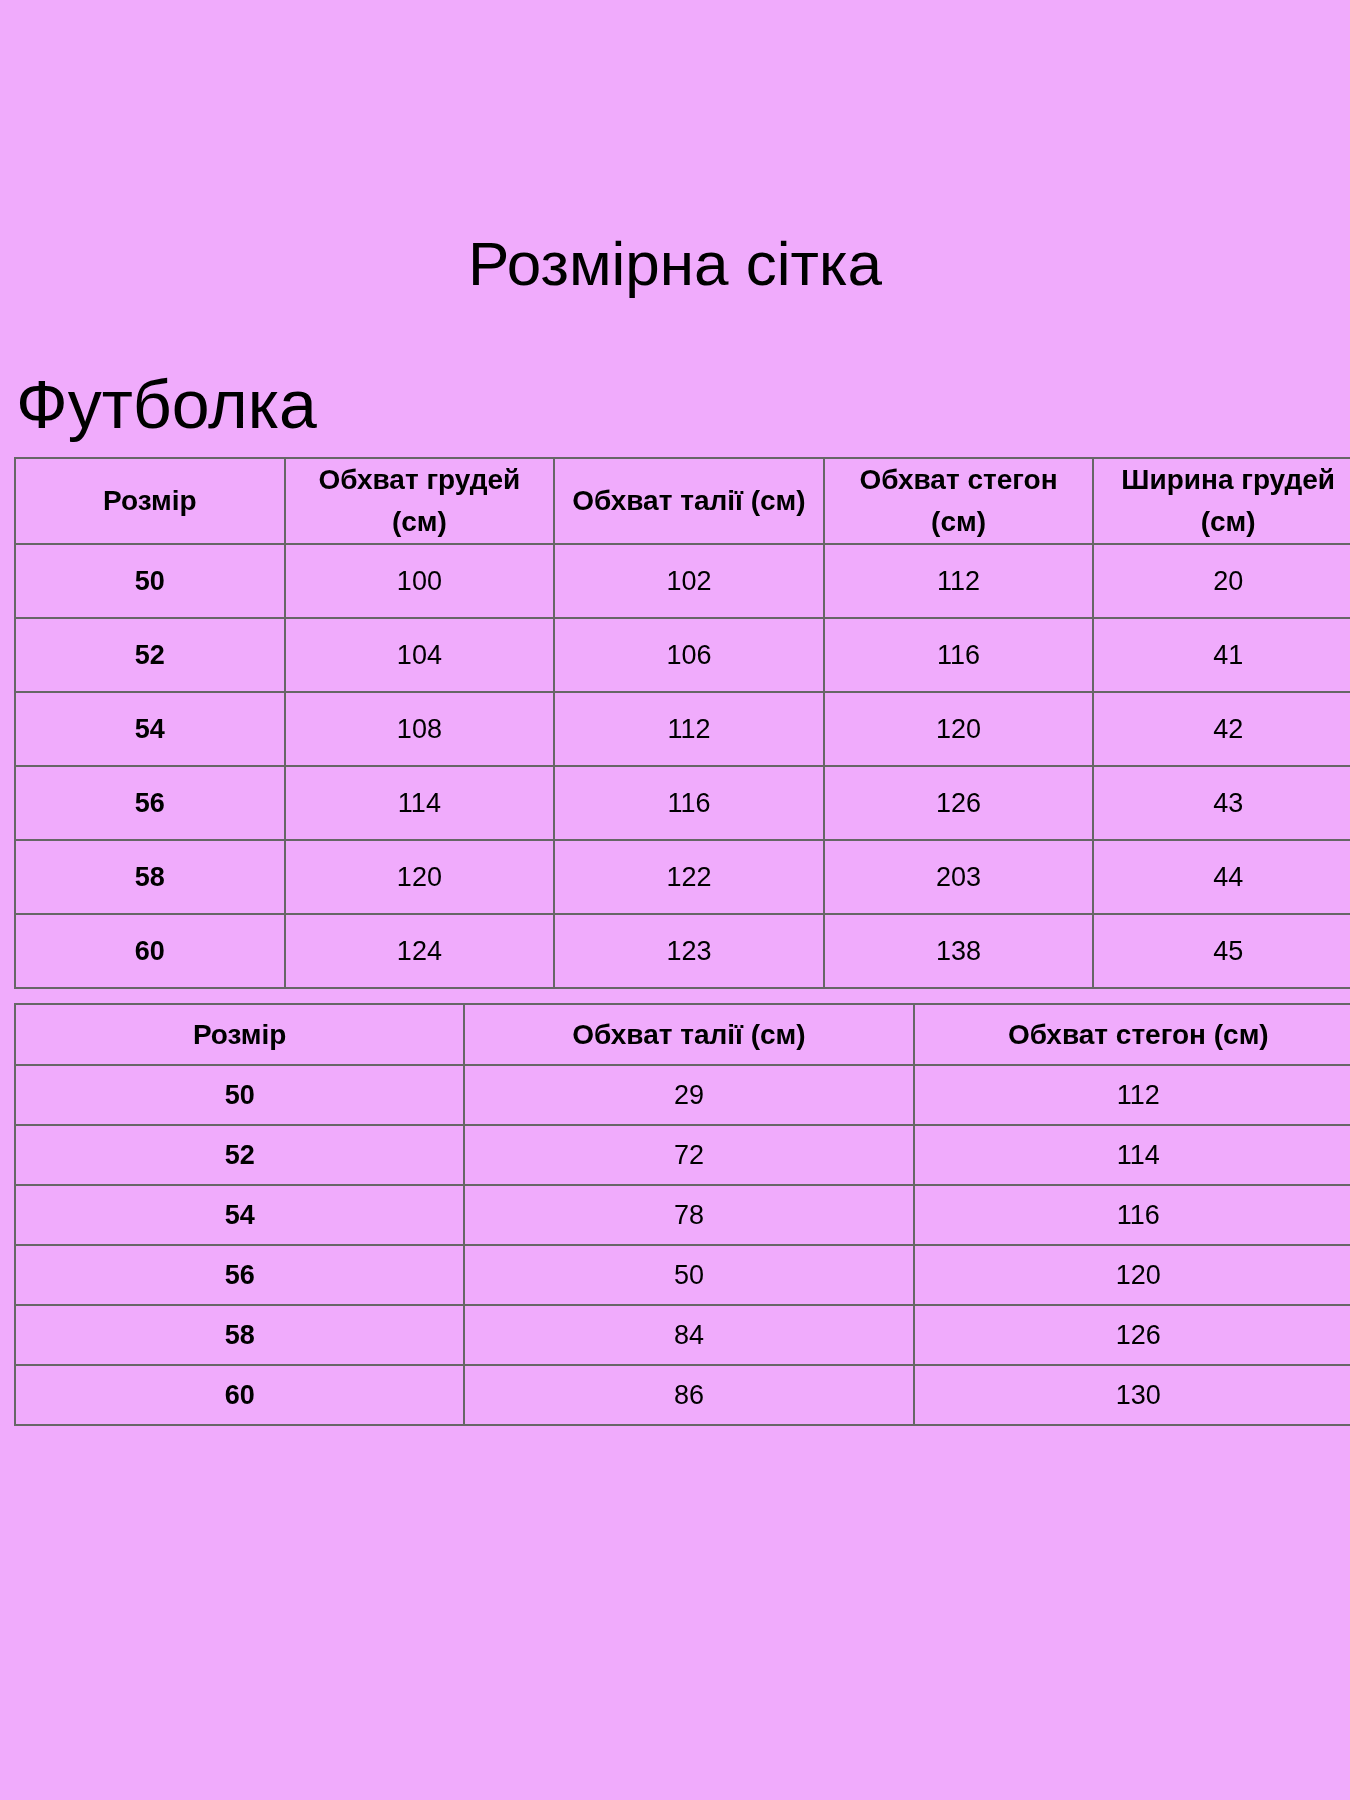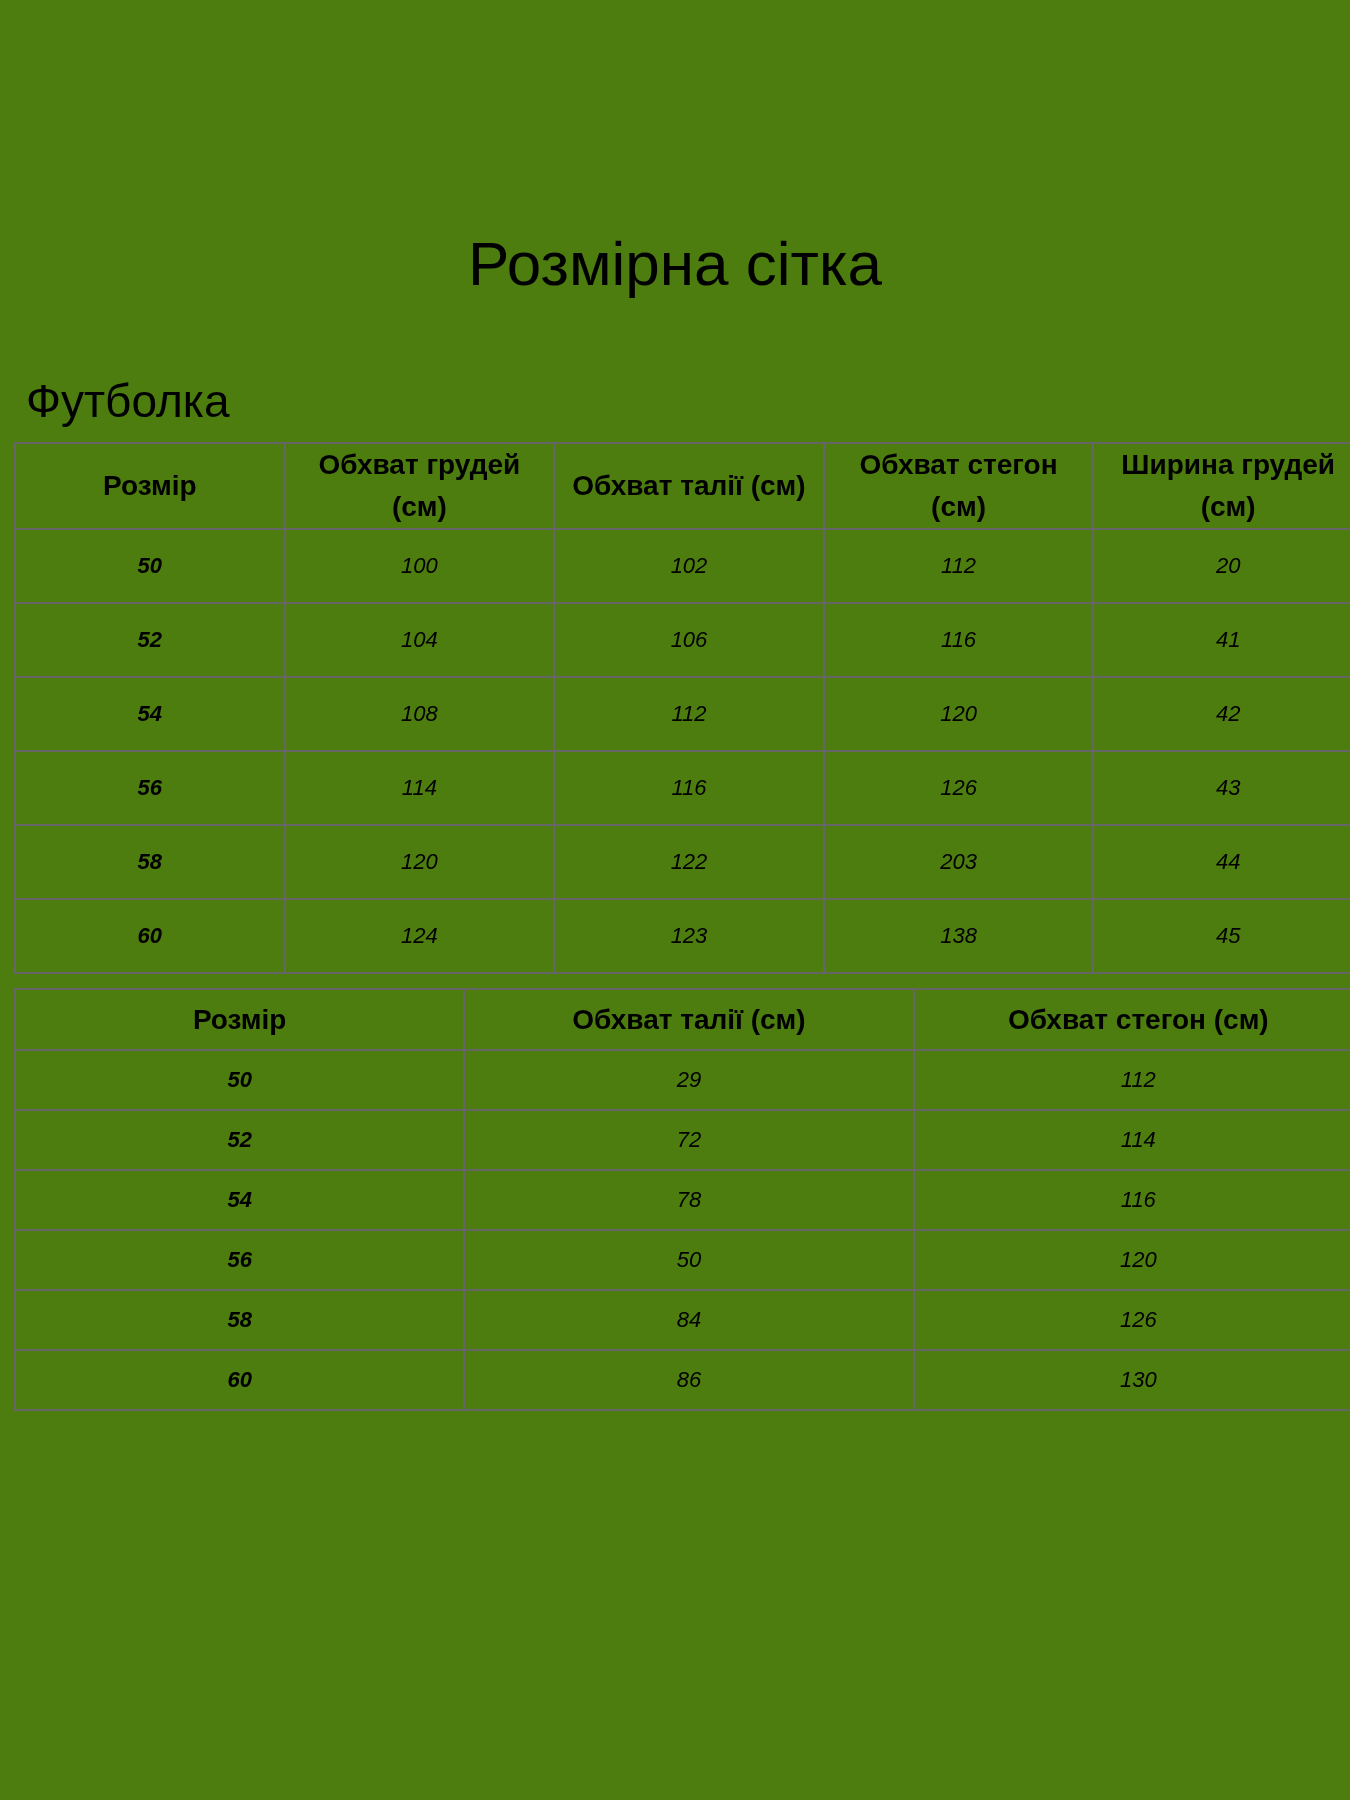--- a/index.html
+++ b/index.html
@@ -6,36 +6,36 @@
     margin: 0;
     padding: 0;
     background: #ffffff;
     font-family: "Liberation Sans", sans-serif;
     color: #000000;
   }
   .page {
     position: relative;
     width: 1350px;
     height: 1800px;
-    background: #4d7c0f;
+    background: #f0abfc;
     overflow: hidden;
   }
   .doc-title {
     margin: 0;
     padding-top: 228px;
     text-align: center;
     font-size: 62px;
     font-weight: 400;
     line-height: 1.15;
     letter-spacing: 0px;
   }
   .section-heading {
-    margin: 14px;
+    margin: 4px;
     padding-left: 12px;
-    font-size: 46px;
+    font-size: 68px;
     font-weight: 400;
     line-height: 1.15;
   }
   .heading-tshirt { padding-top: 62px; }
   .heading-trousers { padding-top: 88px; }
 
   table.size-table {
     width: 1350px;
     border-collapse: collapse;
     table-layout: fixed;
@@ -52,23 +52,22 @@
     padding: 0 8px;
     box-sizing: border-box;
   }
   table.size-table th {
     font-size: 28px;
     font-weight: 700;
     white-space: pre-line;
     line-height: 1.5;
   }
   table.size-table td {
-    font-size: 22px;
+    font-size: 27px;
     font-weight: 400;
-    font-style: italic;
   }
   table.size-table td.size-cell { font-weight: 700; }
 
   .tshirt-table th { height: 86px; }
   .tshirt-table td { height: 74px; }
   .tshirt-table col { width: 20%; }
 
   .trousers-table th { height: 61px; }
   .trousers-table td { height: 60px; }
   .trousers-table col { width: 33.333%; }

